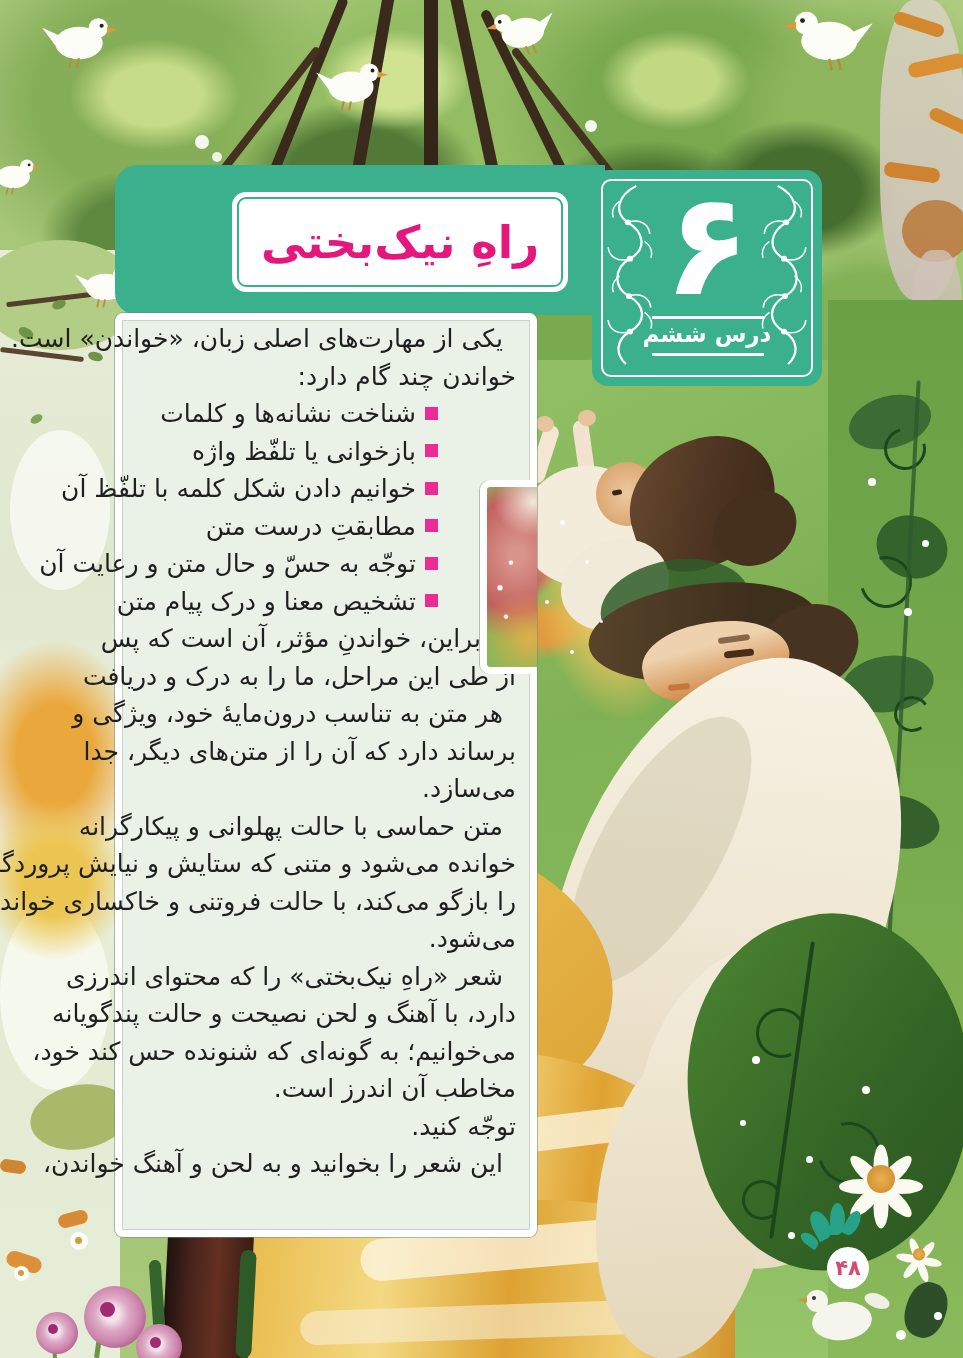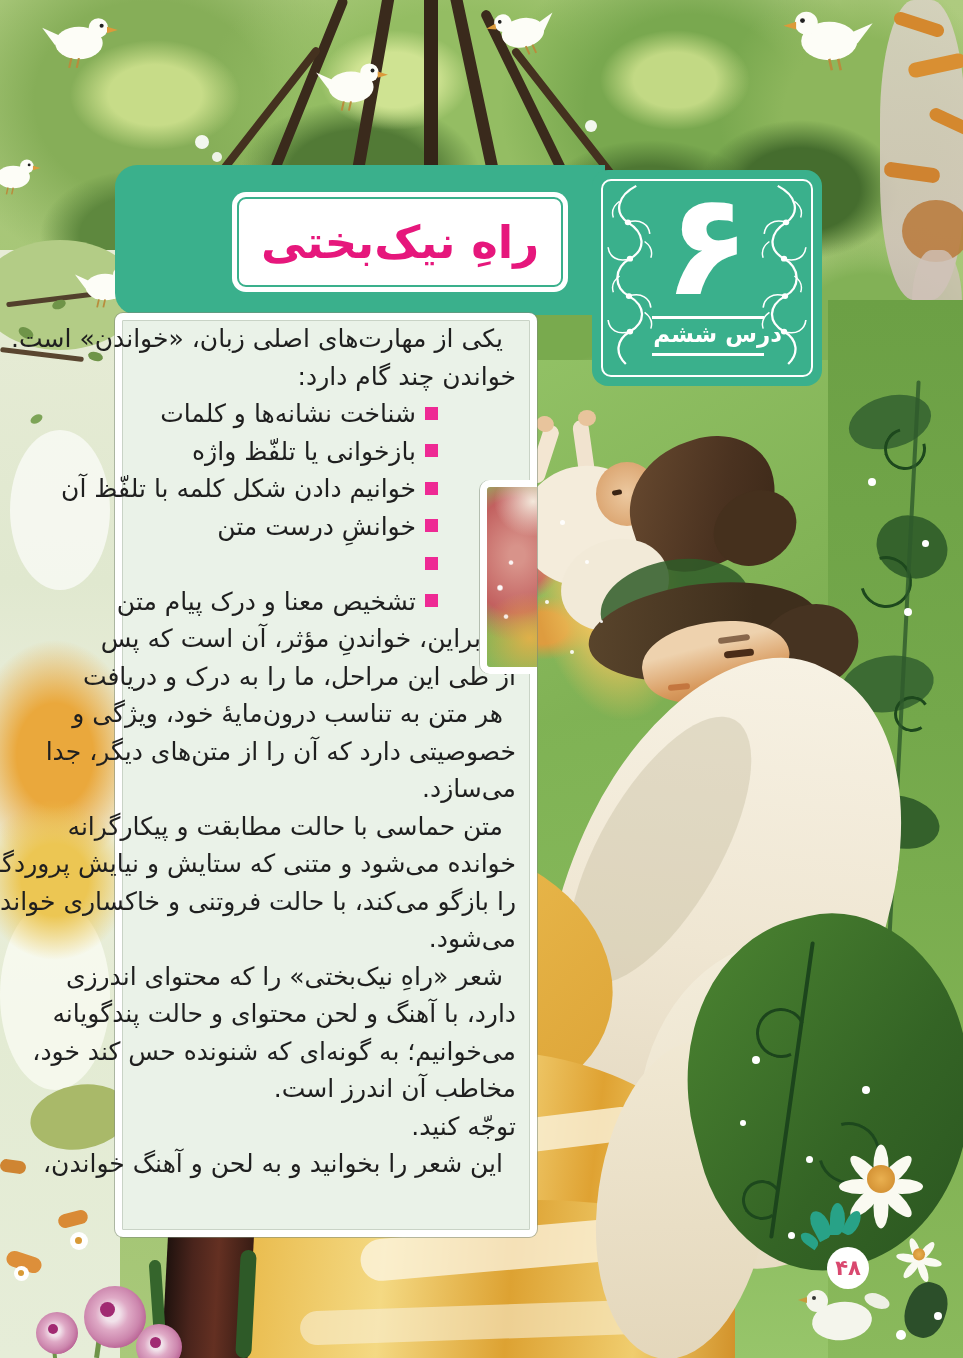--- a/index.html
+++ b/index.html
@@ -17,21 +17,21 @@
   .title{position:absolute;inset:0;display:flex;align-items:center;justify-content:center;
         color:var(--title-pink);font-size:45px;font-weight:bold;direction:rtl;z-index:2;}
   
   .frame{position:absolute;left:592px;top:170px;width:230px;height:216px;background:var(--teal);
         border-radius:16px;z-index:5;}
   .frame .inner{position:absolute;inset:9px;border:2px solid #fff;border-radius:10px;}
   .orn{position:absolute;top:14px;height:182px;width:50px;z-index:2;}
   .lesson-num{position:absolute;left:0;right:0;top:0;height:150px;line-height:150px;text-align:center;
         color:#fff;font-size:142px;font-weight:bold;z-index:1;}
   .rule{position:absolute;left:60px;width:112px;height:2.5px;background:#fff;z-index:3;}
-  .lesson-label{position:absolute;left:40px;right:40px;top:147px;height:34px;line-height:34px;text-align:right;
+  .lesson-label{position:absolute;left:40px;right:40px;top:147px;height:34px;line-height:34px;text-align:center;
         color:#fff;font-size:23px;font-weight:bold;direction:rtl;z-index:3;}
   
   .panel{position:absolute;left:115px;top:313px;width:422px;height:924px;box-sizing:border-box;
         background:var(--panel-bg);border:7px solid #fff;border-radius:8px;
         box-shadow:0 0 0 1px rgba(125,138,120,.55), inset 0 0 0 1px rgba(125,138,120,.3);z-index:5;}
   .text-lines{position:absolute;inset:0;padding:0 14px 0 14px;direction:rtl;color:var(--text);}
   .line{height:37.5px;line-height:37.5px;font-size:25px;white-space:nowrap;text-align:justify;}
   .line.first{padding-right:13px;text-align-last:justify;}
   .line.mid{text-align-last:justify;}
   .line.last{text-align-last:right;}
@@ -326,34 +326,34 @@
     <div class="rule" style="top:183px;"></div>
   </div>
 
   <div class="panel">
     <div class="text-lines">
         <div class="line first">یکی از مهارت‌های اصلی زبان، «خواندن» است.</div>
         <div class="line last">خواندن چند گام دارد:</div>
         <div class="line bullet"><span class="sq"></span><span>شناخت نشانه‌ها و کلمات</span></div>
         <div class="line bullet"><span class="sq"></span><span>بازخوانی یا تلفّظ واژه</span></div>
         <div class="line bullet"><span class="sq"></span><span>خوانیم دادن شکل کلمه با تلفّظ آن</span></div>
-        <div class="line bullet"><span class="sq"></span><span>خوانشِ درست متن</span></div>
-        <div class="line bullet"><span class="sq"></span></div>
+        <div class="line bullet"><span class="sq"></span><span>مطابقتِ درست متن</span></div>
+        <div class="line bullet"><span class="sq"></span><span>توجّه به حسّ و حال متن و رعایت آن</span></div>
         <div class="line bullet"><span class="sq"></span><span>تشخیص معنا و درک پیام متن</span></div>
         <div class="line first">بنابراین، خواندنِ مؤثر، آن است که پس</div>
         <div class="line mid">از طی این مراحل، ما را به درک و دریافت</div>
         <div class="line first">هر متن به تناسب درون‌مایهٔ خود، ویژگی و</div>
-        <div class="line mid">خصوصیتی دارد که آن را از متن‌های دیگر، جدا</div>
+        <div class="line mid">برساند دارد که آن را از متن‌های دیگر، جدا</div>
         <div class="line last">می‌سازد.</div>
-        <div class="line first">متن حماسی با حالت مطابقت و پیکارگرانه</div>
+        <div class="line first">متن حماسی با حالت پهلوانی و پیکارگرانه</div>
         <div class="line mid">خوانده می‌شود و متنی که ستایش و نیایش پروردگار</div>
         <div class="line mid">را بازگو می‌کند، با حالت فروتنی و خاکساری خوانده</div>
         <div class="line last">می‌شود.</div>
         <div class="line first">شعر «راهِ نیک‌بختی» را که محتوای اندرزی</div>
-        <div class="line mid">دارد، با آهنگ و لحن محتوای و حالت پندگویانه</div>
+        <div class="line mid">دارد، با آهنگ و لحن نصیحت و حالت پندگویانه</div>
         <div class="line mid">می‌خوانیم؛ به گونه‌ای که شنونده حس کند خود،</div>
         <div class="line last">مخاطب آن اندرز است.</div>
         <div class="line last">توجّه کنید.</div>
         <div class="line first">این شعر را بخوانید و به لحن و آهنگ خواندن،</div>
       </div>
   </div>
   <div class="notch"></div>
 
   <div class="leaf" style="left:812px;top:1210px;width:17px;height:30px;transform:rotate(-28deg);"></div>
   <div class="leaf" style="left:830px;top:1203px;width:15px;height:32px;"></div>

